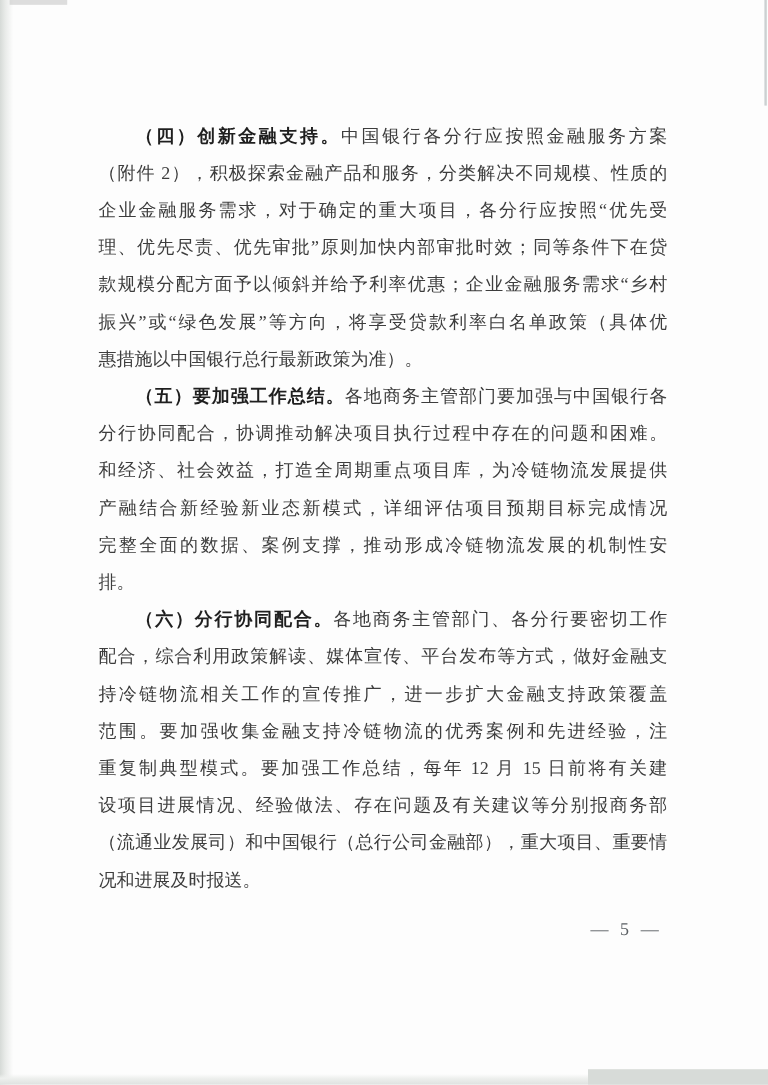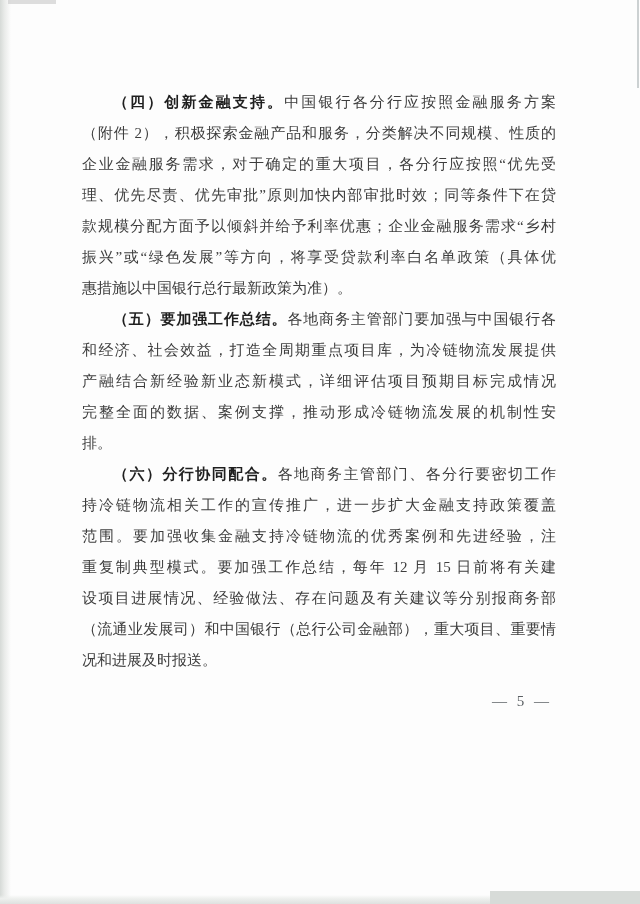--- a/index.html
+++ b/index.html
@@ -30,21 +30,21 @@
   .edge-top-left {
     position: absolute; left: 8px; top: 0; width: 48px; height: 4px;
     background: #cfcfcf; opacity: .7;
   }
   .edge-right-line {
     position: absolute; right: 1px; top: 0; width: 2px; height: 88px;
     background: #ccd1d2;
   }
   
   .content {
-    position: absolute; left: 82px; top: 87px; width: 474px;
+    position: absolute; left: 82px; top: 99px; width: 474px;
   }
   .para { margin: 0; padding: 0; }
   .line {
     display: block;
     height: 31px; line-height: 31px;
     font-size: 15px; color: #3d3d3d;
     text-align: justify;
     text-align-last: justify;
     text-justify: inter-character;
     white-space: nowrap;
@@ -75,28 +75,30 @@
       <span class="line">（附件 2），积极探索金融产品和服务，分类解决不同规模、性质的</span>
       <span class="line">企业金融服务需求，对于确定的重大项目，各分行应按照“优先受</span>
       <span class="line">理、优先尽责、优先审批”原则加快内部审批时效；同等条件下在贷</span>
       <span class="line">款规模分配方面予以倾斜并给予利率优惠；企业金融服务需求“乡村</span>
       <span class="line">振兴”或“绿色发展”等方向，将享受贷款利率白名单政策（具体优</span>
       <span class="line last">惠措施以中国银行总行最新政策为准）。</span>
     </p>
 
     <p class="para">
       <span class="line first"><b class="head">（五）要加强工作总结。</b><span>各地商务主管部门要加强与中国银行各</span></span>
+      <span class="line">分行协同配合，协调推动解决项目执行过程中存在的问题和困难。</span>
       <span class="line">和经济、社会效益，打造全周期重点项目库，为冷链物流发展提供</span>
       <span class="line">产融结合新经验新业态新模式，详细评估项目预期目标完成情况</span>
       <span class="line">完整全面的数据、案例支撑，推动形成冷链物流发展的机制性安</span>
       <span class="line last">排。</span>
     </p>
 
     <p class="para">
       <span class="line first"><b class="head">（六）分行协同配合。</b><span>各地商务主管部门、各分行要密切工作</span></span>
+      <span class="line">配合，综合利用政策解读、媒体宣传、平台发布等方式，做好金融支</span>
       <span class="line">持冷链物流相关工作的宣传推广，进一步扩大金融支持政策覆盖</span>
       <span class="line">范围。要加强收集金融支持冷链物流的优秀案例和先进经验，注</span>
       <span class="line">重复制典型模式。要加强工作总结，每年 12 月 15 日前将有关建</span>
       <span class="line">设项目进展情况、经验做法、存在问题及有关建议等分别报商务部</span>
       <span class="line">（流通业发展司）和中国银行（总行公司金融部），重大项目、重要情</span>
       <span class="line last">况和进展及时报送。</span>
     </p>
 
     <div class="page-number">— 5 —</div>
   </div>

